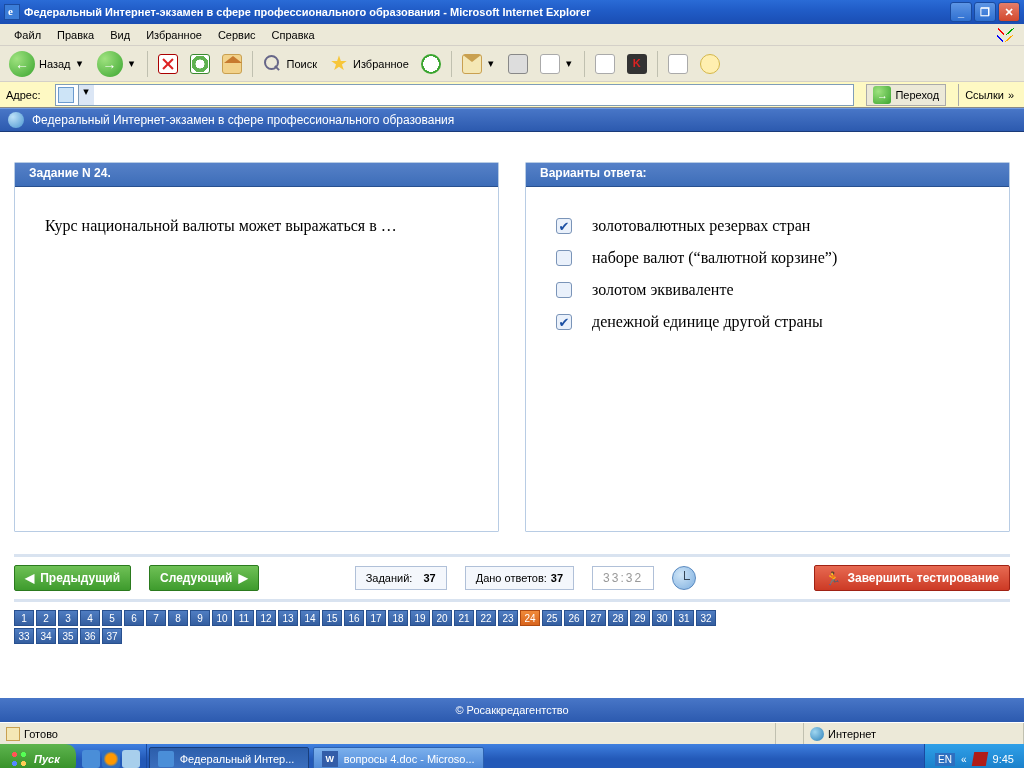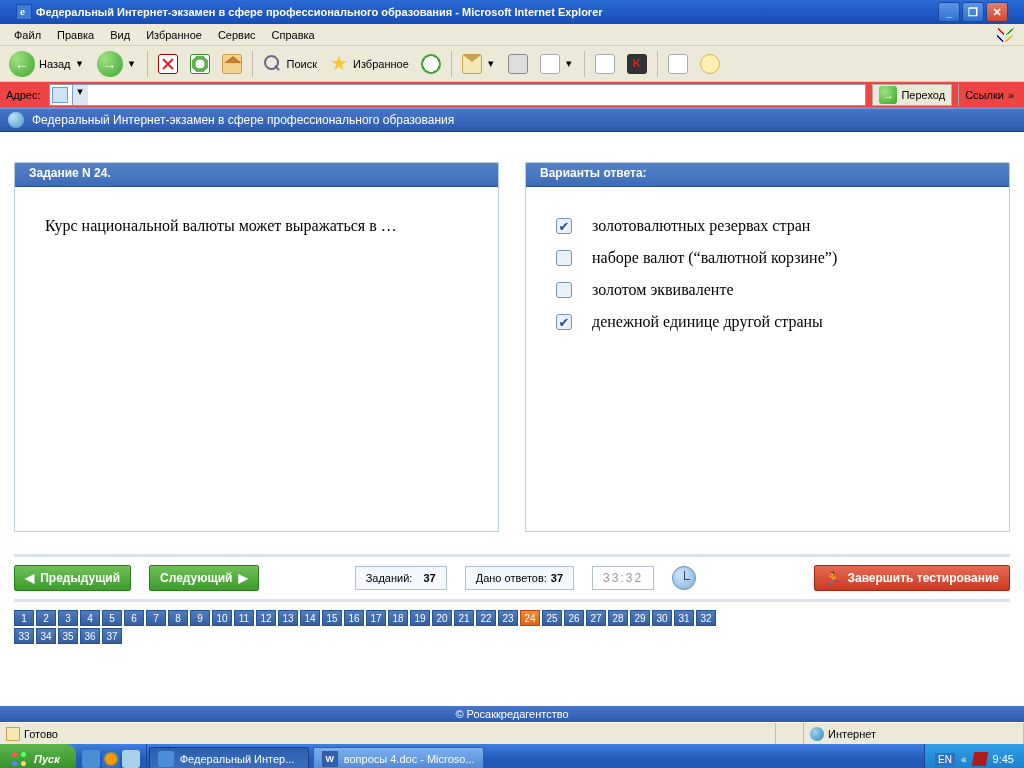--- a/index.html
+++ b/index.html
@@ -1,18 +1,18 @@
 <!DOCTYPE html>
 <html><head>
 <meta charset="utf-8">
 <style>
 *{box-sizing:border-box;margin:0;padding:0;font-family:Tahoma,Arial,sans-serif}
 body{width:1024px;height:768px;overflow:hidden;background:#ece9d8;font-size:11px}
 
-.titlebar{height:24px;background:linear-gradient(#2a6bd6,#215dc8 40%,#1a4db3);display:flex;align-items:center;color:#fff;font-weight:bold;padding:0 16px}
+.titlebar{height:24px;background:linear-gradient(#2a6bd6,#215dc8 40%,#1a4db3);display:flex;align-items:center;color:#fff;font-weight:bold;padding:0 4px}
 .titlebar .ie-icon{width:16px;height:16px;margin-right:4px;background:#3b7dd8;border:1px solid #1c4ca0;position:relative}
 .titlebar .ie-icon:after{content:"e";position:absolute;font:bold 11px Georgia;color:#fff;left:3px;top:0}
 .titlebar .ttl{flex:1;white-space:nowrap;overflow:hidden}
 .winbtns{display:flex;gap:2px}
 .winbtn{width:22px;height:20px;background:linear-gradient(#5e96e5,#2e6fd0);border:1px solid #1a4a9e;border-radius:3px;color:#fff;display:flex;align-items:center;justify-content:center;font-size:11px;font-weight:bold}
 .winbtn.close{background:linear-gradient(#e57e6a,#d2482d)}
 
 .menubar{height:22px;background:#ece9d8;display:flex;align-items:center;padding:0 6px;border-bottom:1px solid #d4d0c8;position:relative}
 .menubar .m{padding:2px 8px}
 .menubar .flag{position:absolute;right:2px;top:0;width:34px;height:22px;display:flex;align-items:center;justify-content:center}
@@ -43,21 +43,21 @@
 .ico.search:after{content:"";width:6px;height:2px;background:#668;position:absolute;left:11px;top:13px;transform:rotate(45deg)}
 .ico.star{color:#f7c639;font-size:20px;line-height:18px;text-align:center}
 .ico.hist{background:radial-gradient(circle,#fff 55%,#3aa52f 56%);border-radius:50%}
 .ico.mail{background:#f4e7b5;border:1px solid #c9a050;position:relative}
 .ico.mail:before{content:"";position:absolute;border:9px solid transparent;border-top:7px solid #c9a050;left:0;top:0}
 .ico.print{background:#ddd;border:1px solid #888}
 .ico.edit{background:#fff;border:1px solid #aaa}
 .ico.kasper{background:#333;color:#d22;text-align:center;line-height:18px;font-weight:bold}
 .ico.people{background:#ffefb0;border-radius:50%;border:1px solid #d4b74a}
 
-.addrbar{height:26px;background:#ef4444;display:flex;align-items:center;padding:2px 4px;gap:6px;border-bottom:1px solid #888}
+.addrbar{height:26px;background:#fef9c3;display:flex;align-items:center;padding:2px 4px;gap:12px;border-bottom:1px solid #888}
 .addrbar .albl{padding:0 2px}
 .addrbar .url{flex:1;height:22px;background:#fff;border:1px solid #7f9db9;display:flex;align-items:center;padding:0 2px}
 .addrbar .url .pgico{width:16px;height:16px;background:#cde4f7;border:1px solid #6b9bcf;margin-right:4px}
 .addrbar .url input{flex:1;border:none;outline:none;font-size:11px}
 .addrbar .url .udd{width:16px;height:20px;background:#dbe6f5;border-left:1px solid #7f9db9;text-align:center}
 .addrbar .go{height:22px;display:flex;align-items:center;gap:4px;padding:0 6px;border:1px solid #aaa;background:#ece9d8}
 .addrbar .go .gico{width:18px;height:18px;border-radius:3px;background:radial-gradient(circle at 30% 30%,#9fe27f,#3aa52f);color:#fff;display:flex;align-items:center;justify-content:center;font-weight:bold}
 .links{padding:0 6px;border-left:1px solid #aaa;height:22px;display:flex;align-items:center}
 
 .content{height:614px;background:#fff;overflow:hidden;position:relative}
@@ -84,21 +84,21 @@
 .statbox b{font-weight:bold}
 .timebox{height:24px;border:1px solid #b0c0d8;background:#fff;padding:0 10px;display:flex;align-items:center;font-size:12px;color:#999;letter-spacing:2px}
 .clock{width:24px;height:24px;border-radius:50%;background:radial-gradient(circle at 35% 35%,#cfe5f7,#7fb0e0);border:1px solid #5a8ac0;position:relative}
 .clock:before{content:"";position:absolute;width:1px;height:8px;background:#345;left:11px;top:4px}
 .clock:after{content:"";position:absolute;width:6px;height:1px;background:#345;left:11px;top:12px}
 
 .qgrid{margin-top:8px;display:flex;flex-wrap:wrap;gap:2px;max-width:720px}
 .qnum{width:20px;height:16px;background:linear-gradient(#4f7dc2,#345e9f);color:#fff;font-size:10px;display:flex;align-items:center;justify-content:center;border:1px solid #28508f}
 .qnum.current{background:linear-gradient(#f08a3a,#d8641c);border-color:#b04a10}
 
-.cfoot{position:absolute;bottom:0;left:0;right:0;height:16px;background:linear-gradient(#4876c7,#2c5aaf);color:#fff;display:flex;align-items:center;justify-content:center;font-size:11px}
+.cfoot{position:absolute;bottom:0;left:0;right:0;height:24px;background:linear-gradient(#4876c7,#2c5aaf);color:#fff;display:flex;align-items:center;justify-content:center;font-size:11px}
 
 .statusbar{height:22px;background:#ece9d8;border-top:1px solid #fff;display:flex;align-items:center;font-size:11px}
 .statusbar .sseg{padding:0 6px;height:100%;display:flex;align-items:center;border-right:1px solid #c0c0b0}
 .statusbar .sseg:first-child{flex:1}
 .neticon{width:14px;height:14px;border-radius:50%;background:radial-gradient(circle at 35% 35%,#9fd6f0,#2b7fb8);margin-right:4px}
 .ieico{width:14px;height:14px;background:#f4e7b5;border:1px solid #c9a050;margin-right:4px}
 
 .taskbar{height:30px;background:linear-gradient(#3f80e0,#2359b8 50%,#2359b8 90%,#1a4aa0);display:flex;align-items:center;color:#fff;font-size:11px}
 .start{height:30px;background:linear-gradient(#5eb44e,#2f8a22);padding:0 16px 0 10px;display:flex;align-items:center;gap:6px;font-weight:bold;font-style:italic;border-radius:0 10px 10px 0}
 .start .sico{width:18px;height:18px;background:

